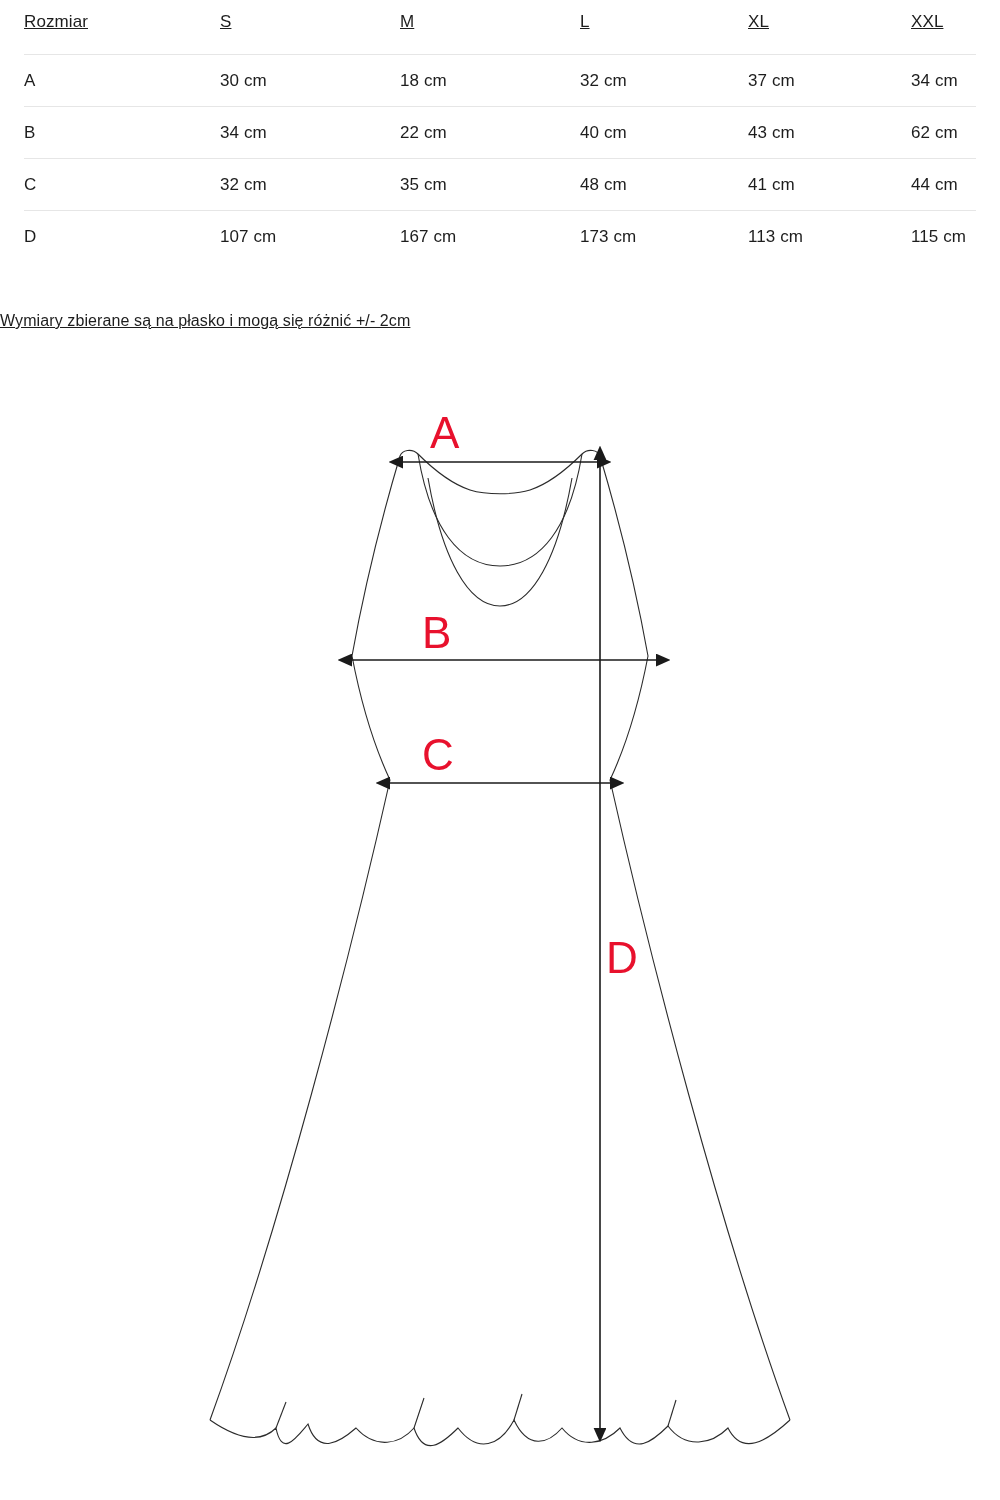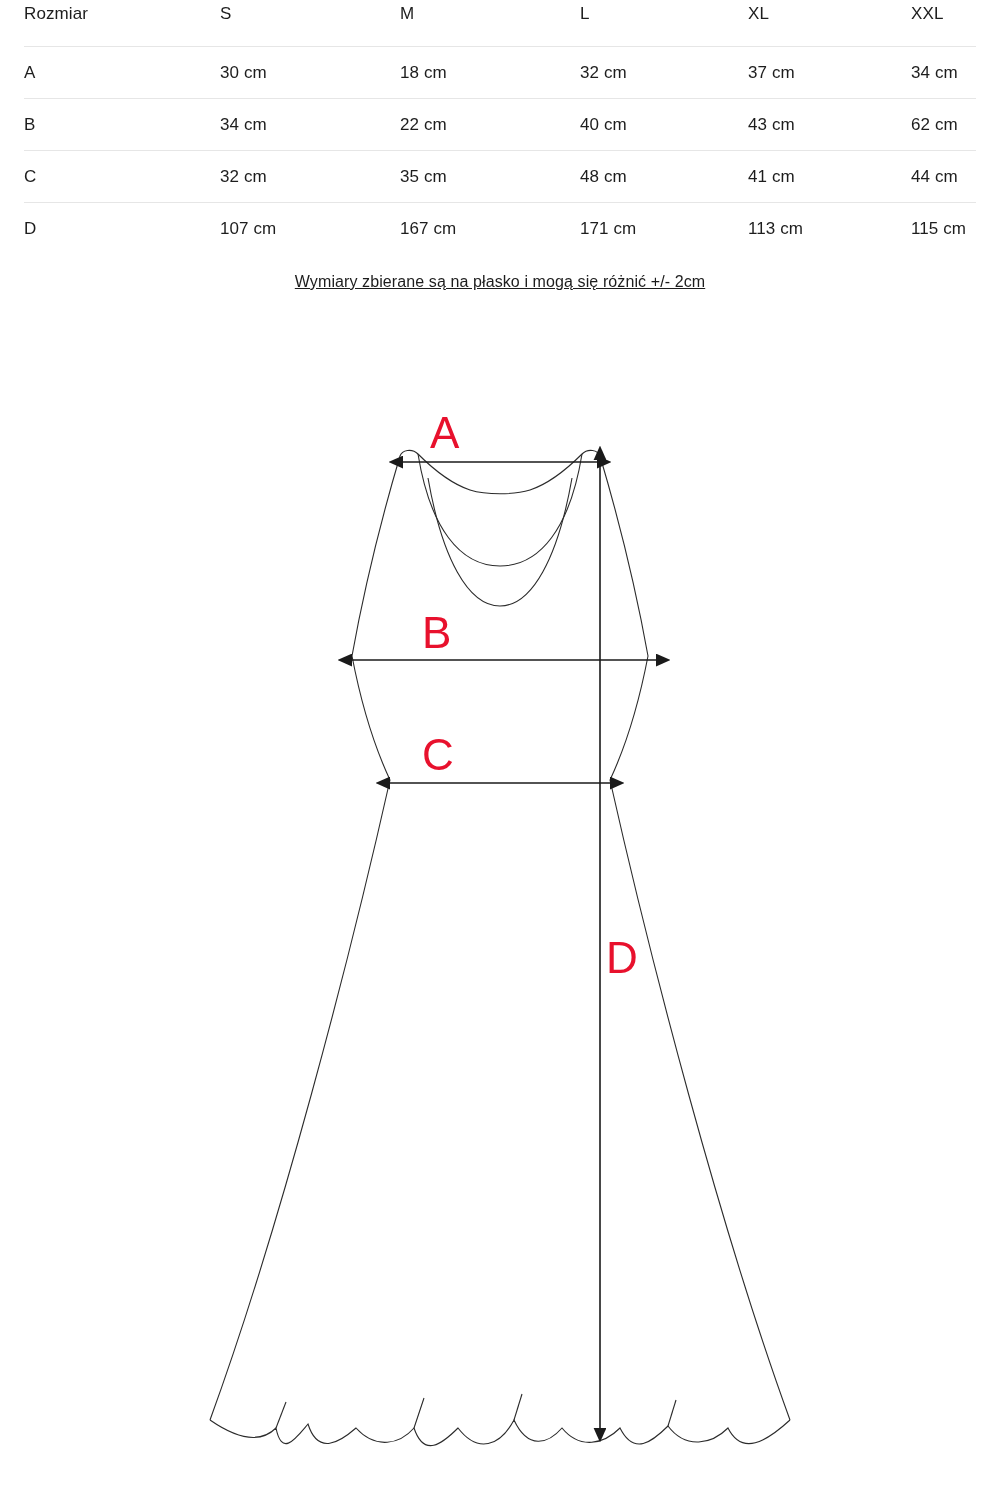--- a/index.html
+++ b/index.html
@@ -28,38 +28,38 @@
   .size-table td {
     text-align: left;
     font-size: 17px;
     font-weight: 400;
     color: #1d1d1d;
     padding: 16px 0 15px 0;
     border-bottom: 1px solid #e6e6e6;
     letter-spacing: 0.1px;
   }
   .size-table thead th {
-    padding-top: 4px;
+    padding-top: 12px;
     padding-bottom: 22px;
+    text-decoration: underline;
   }
   .size-table col.c0 { width: 196px; }
   .size-table col.c1 { width: 180px; }
   .size-table col.c2 { width: 180px; }
   .size-table col.c3 { width: 168px; }
   .size-table col.c4 { width: 163px; }
   .size-table col.c5 { width: auto; }
   .size-table tbody tr:last-child td { border-bottom: none; }
 
   
   .note {
-    text-align: center;
     font-size: 16px;
     color: #1d1d1d;
     text-decoration: underline;
-    margin-top: 19px;
+    margin-top: 50px;
     letter-spacing: 0.1px;
   }
 
   
   .drawing-wrap {
     position: absolute;
     left: 0;
     top: 398px;
     width: 1000px;
     height: 1090px;
@@ -129,21 +129,21 @@
       <td>32 cm</td>
       <td>35 cm</td>
       <td>48 cm</td>
       <td>41 cm</td>
       <td>44 cm</td>
     </tr>
     <tr>
       <td>D</td>
       <td>107 cm</td>
       <td>167 cm</td>
-      <td>171 cm</td>
+      <td>173 cm</td>
       <td>113 cm</td>
       <td>115 cm</td>
     </tr>
   </tbody>
 </table>
 
 <div class="note">Wymiary zbierane są na płasko i mogą się różnić +/- 2cm</div>
 
 <div class="drawing-wrap">
   <svg viewBox="0 0 1000 1090" xmlns="http://www.w3.org/2000/svg">

